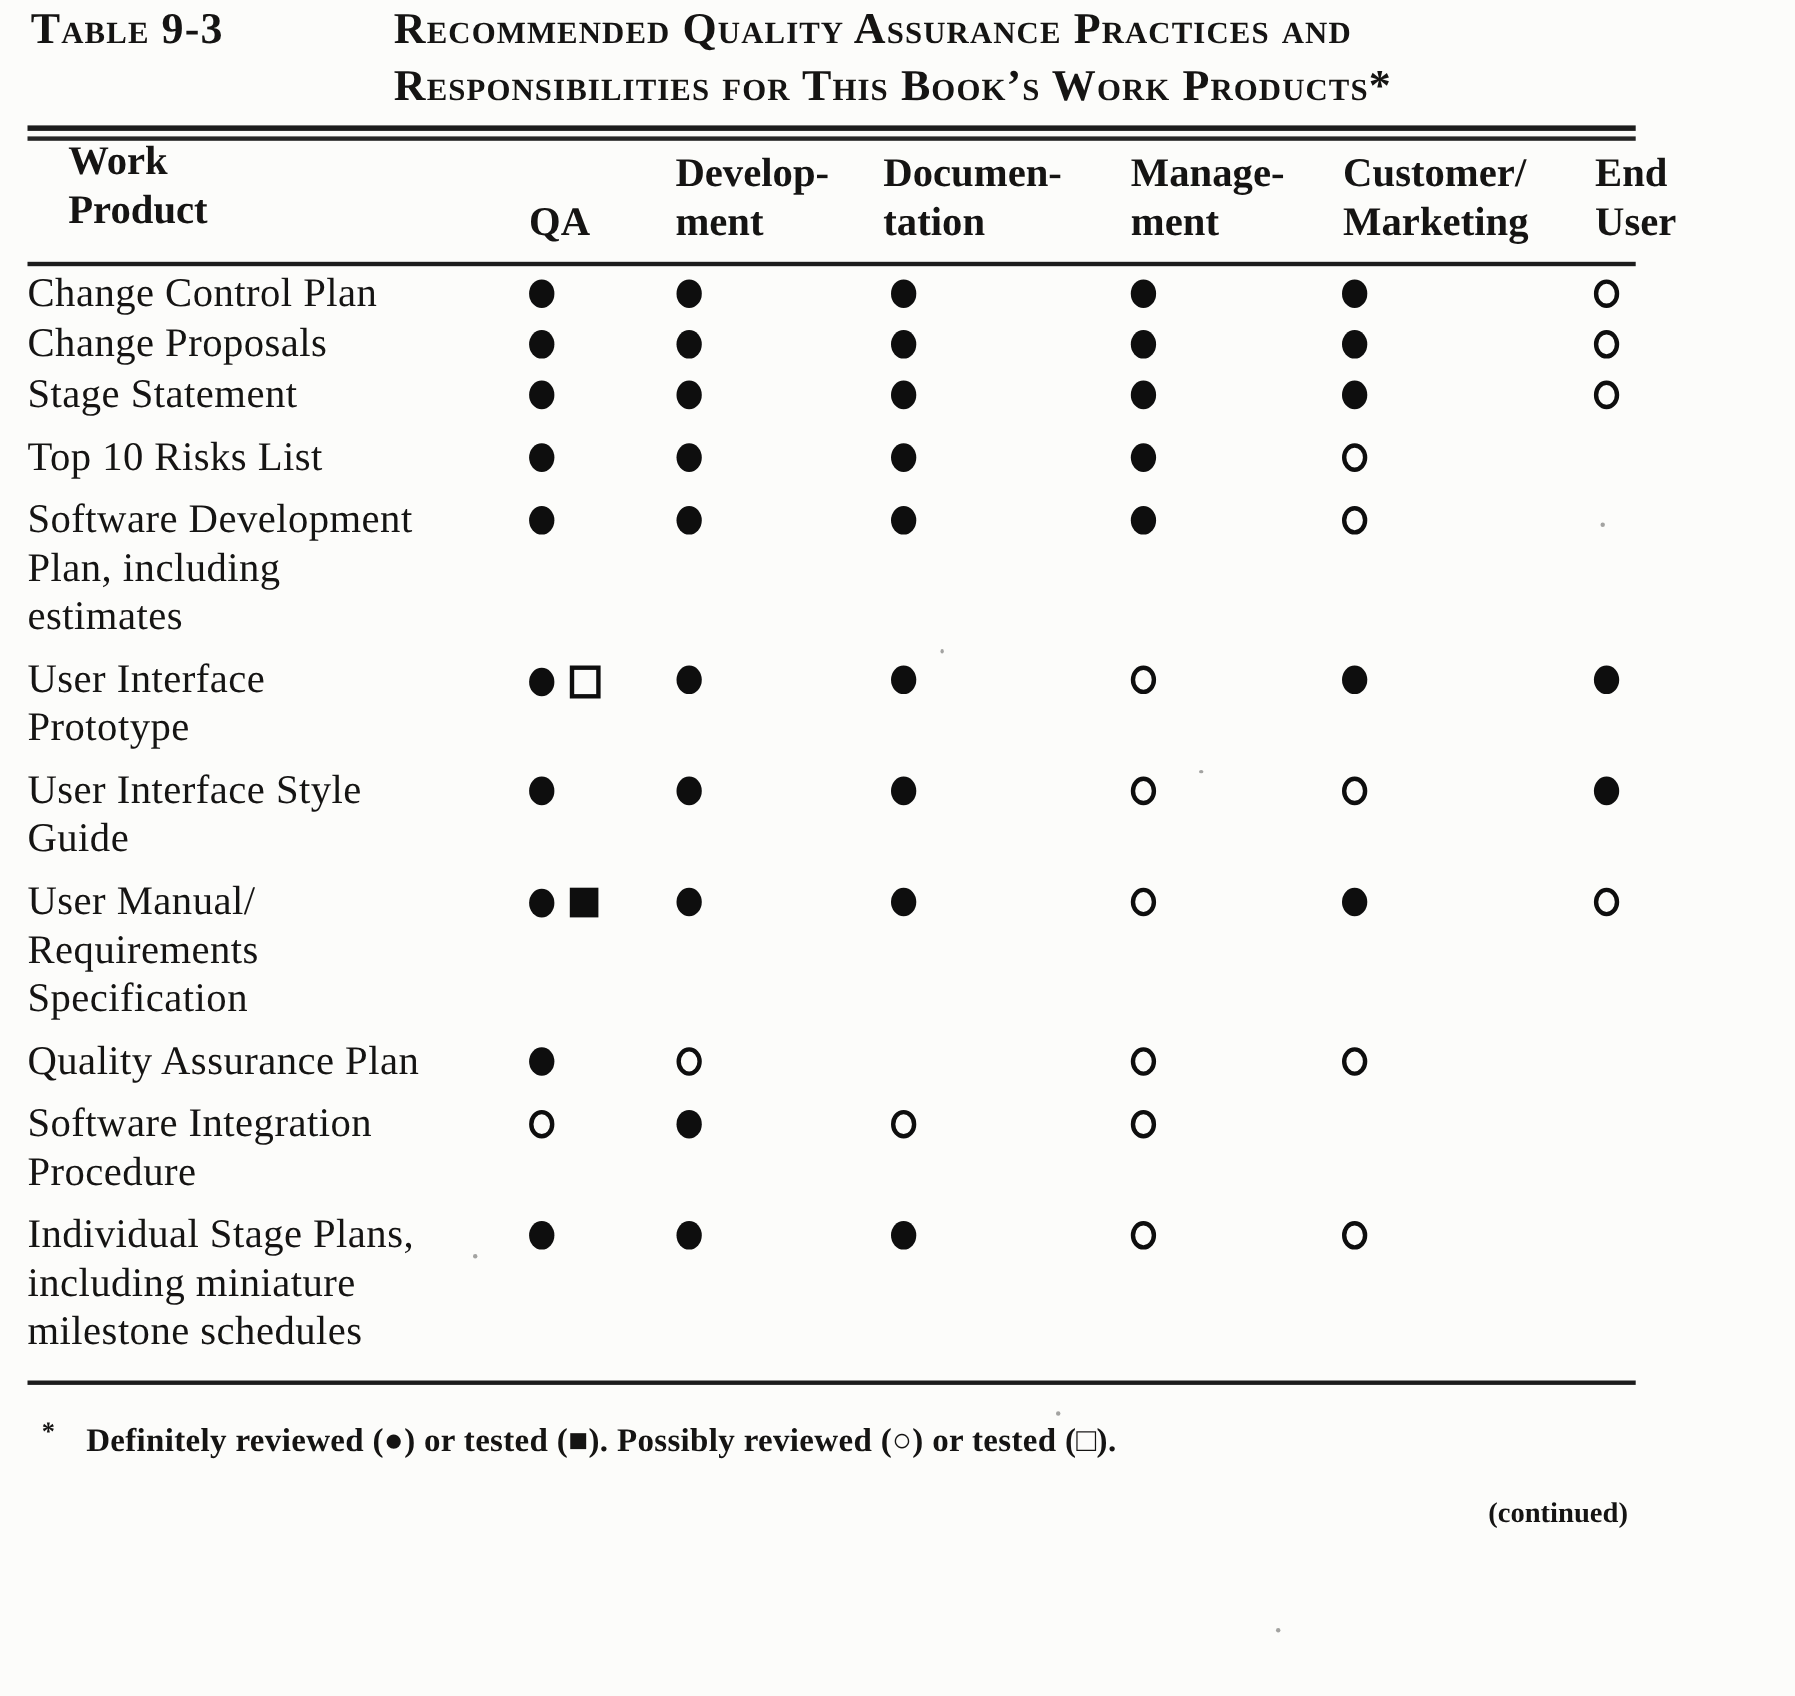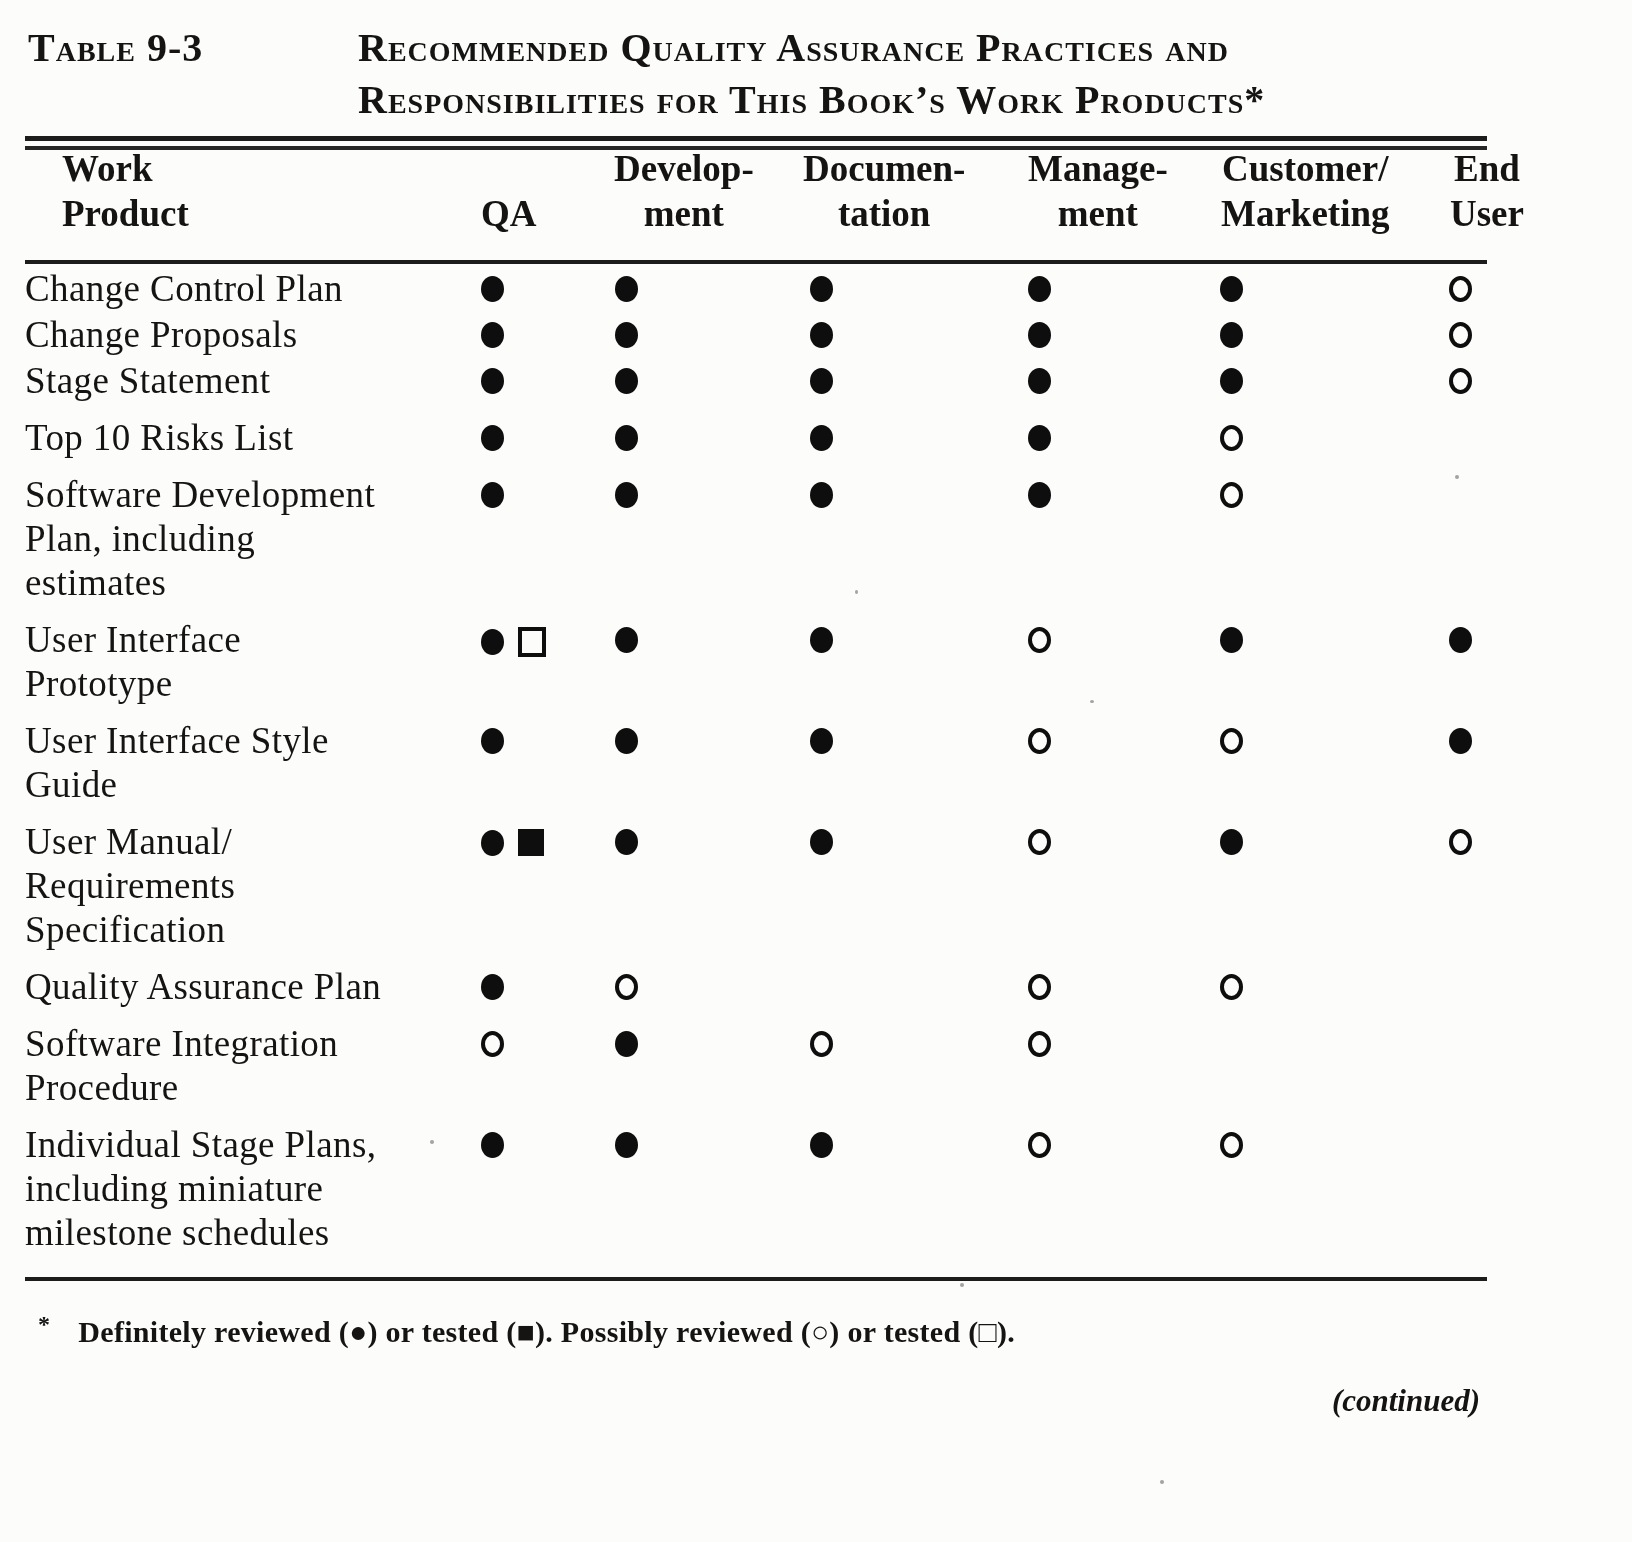--- a/index.html
+++ b/index.html
@@ -5,21 +5,21 @@
   html,body{margin:0;padding:0;background:#e8e8e6;}
   .page{
     position:relative;
     width:1632px;height:1542px;
     background:#fcfcfa;
     color:#151413;
     font-family:"Liberation Serif","DejaVu Serif",serif;
     overflow:hidden;
   }
   
-  .caption{display:flex;padding-top:22px;}
+  .caption{display:flex;}
   .caption-label{
     margin-left:28px;width:330px;flex:0 0 330px;
     font-variant:small-caps;font-weight:bold;font-size:40px;line-height:52px;
     letter-spacing:1px;
   }
   .caption-title{
     font-variant:small-caps;font-weight:bold;font-size:40px;line-height:52px;
     letter-spacing:1px;white-space:pre-line;
   }
   
@@ -32,21 +32,21 @@
     border-top:4px solid #1c1c1c;
   }
   
   .thead{
     position:relative;margin:10px 0 0 25px;width:1500px;height:92px;
     font-weight:bold;font-size:37px;line-height:45px;
   }
   .work-product-header{
     position:absolute;left:3px;bottom:16px;white-space:pre-line;margin-left:34px;
   }
-  .hcol{position:absolute;bottom:16px;white-space:pre-line;text-align:center;}
+  .hcol{position:absolute;bottom:5px;white-space:pre-line;}
   .hcol0{left:456px;}
   .hcol1{left:589px;}
   .hcol2{left:778px;}
   .hcol3{left:1003px;}
   .hcol4{left:1196px;}
   .hcol5{left:1425px;}
   .thead + .rule-single{margin-top:8px;}
   
   .tbody{margin-left:25px;width:1500px;}
   .row{position:relative;margin-top:13px;font-size:37px;line-height:44px;}
@@ -70,21 +70,21 @@
   .sym-fsq{width:26px;height:27px;background:#0e0e0e;}
   .sym-osq{width:28px;height:30px;border:4px solid #0e0e0e;box-sizing:border-box;background:transparent;}
   
   .tbody-rule{margin-top:22px;}
   .footnote{
     margin:30px 0 0 38px;font-size:30px;font-weight:bold;letter-spacing:0.3px;
   }
   .fn-marker{font-size:24px;vertical-align:10px;margin-right:28px;}
   .continued{
     margin-top:34px;padding-right:152px;text-align:right;
-    font-size:31px;font-style:italic;font-weight:bold;
+    font-size:26px;font-weight:bold;
   }
   
   .speck{position:absolute;background:#5a5a58;border-radius:50%;opacity:.55;}
 </style>
 </head>
 <body>
 
 <div class="page">
 
   <div class="caption">

